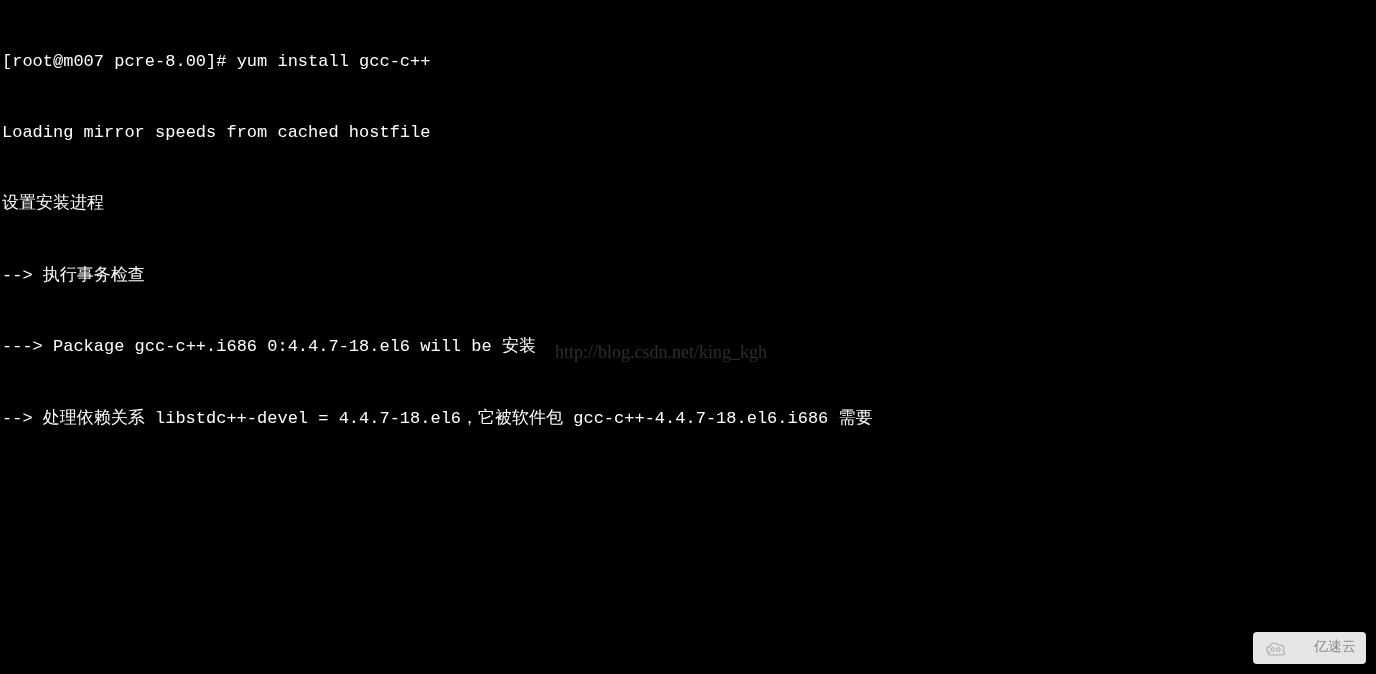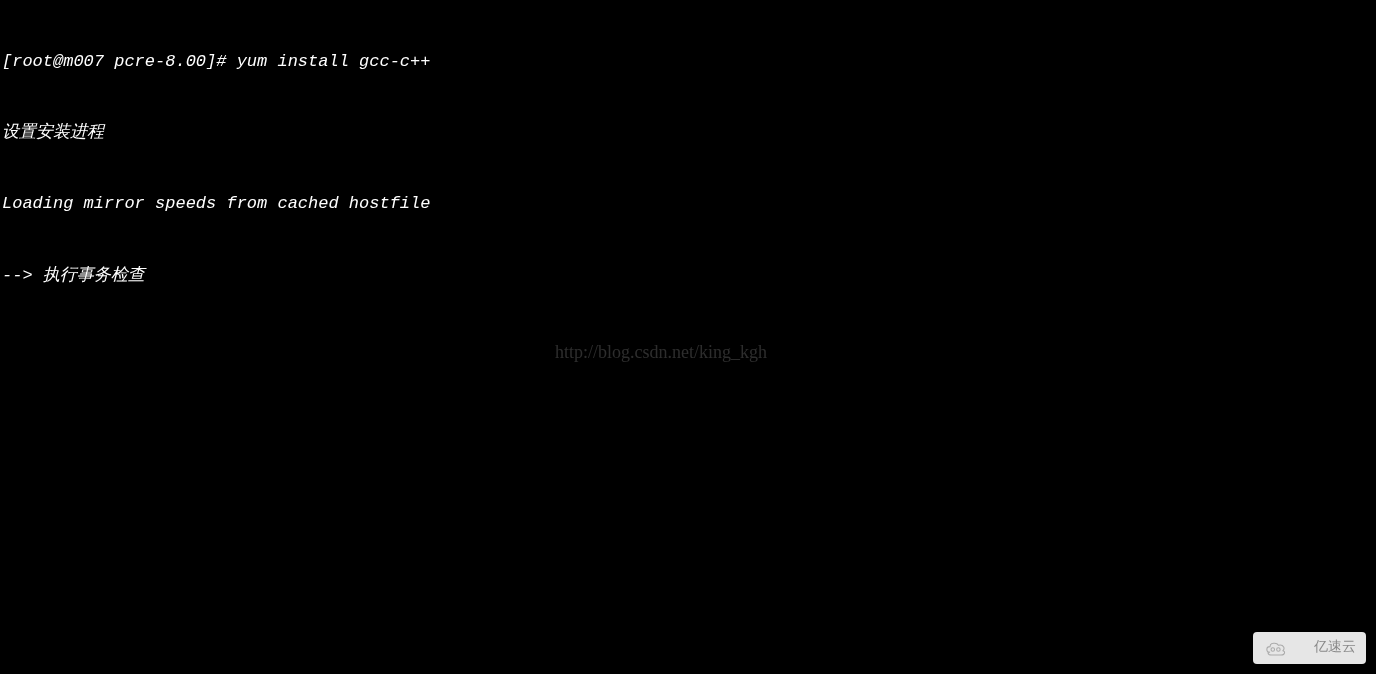--- a/index.html
+++ b/index.html
@@ -17,21 +17,20 @@
       height: 674px;
       overflow: hidden;
       position: relative;
     }
     .terminal {
       padding: 2px 0 0 2px;
       white-space: pre;
     }
     .line {
       min-height: 23px;
-      font-style: italic;
     }
     .watermark {
       position: absolute;
       left: 555px;
       top: 340px;
       color: rgba(128, 128, 128, 0.35);
       font-size: 18px;
       font-family: Liberation Serif, serif;
       pointer-events: none;
       z-index: 10;
@@ -56,23 +55,25 @@
       stroke: #aaa;
       fill: none;
       stroke-width: 2;
     }
   </style>
 </head>
 <body>
 
 <div class="terminal">
   <div class="line">[root@m007 pcre-8.00]# yum install gcc-c++</div>
+  <div class="line">Loading mirror speeds from cached hostfile</div>
   <div class="line">设置安装进程</div>
-  <div class="line">Loading mirror speeds from cached hostfile</div>
   <div class="line">--&gt; 执行事务检查</div>
+  <div class="line">---&gt; Package gcc-c++.i686 0:4.4.7-18.el6 will be 安装</div>
+  <div class="line">--&gt; 处理依赖关系 libstdc++-devel = 4.4.7-18.el6，它被软件包 gcc-c++-4.4.7-18.el6.i686 需要</div>
   
   
   
   
   
   
 
   
   
   

